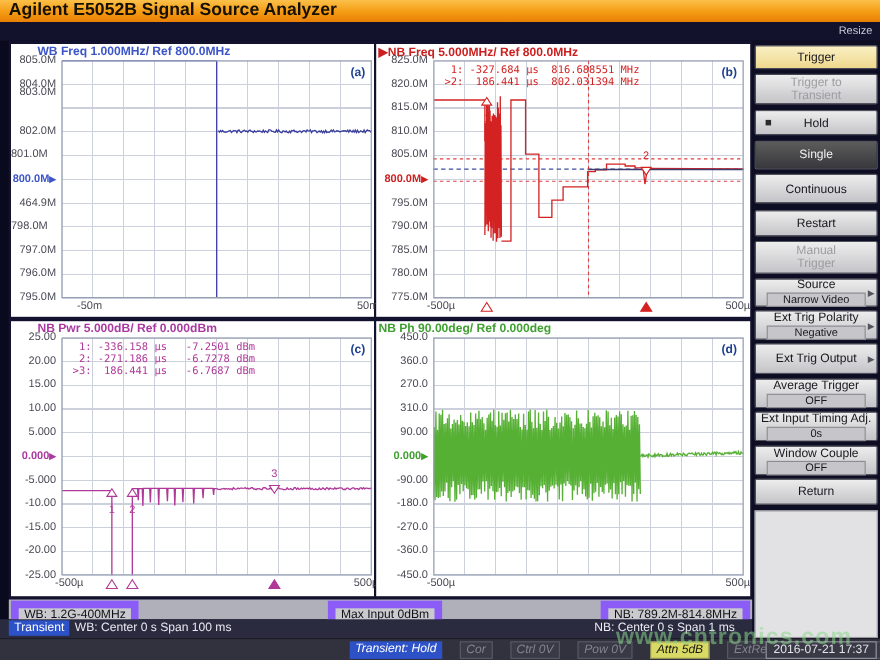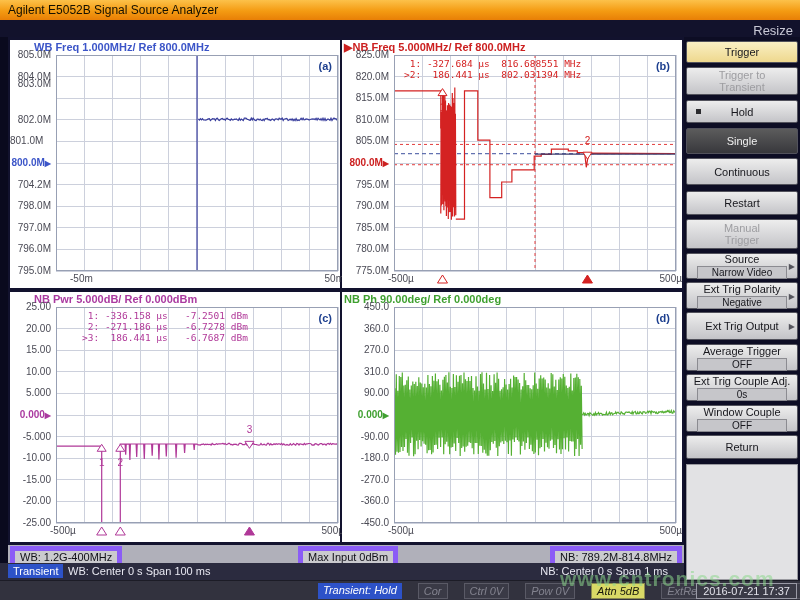--- a/index.html
+++ b/index.html
@@ -4,43 +4,43 @@
 <style>
   html,body{margin:0;padding:0;}
   body{width:800px;height:600px;overflow:hidden;background:#0a0a1e;
        font-family:"Liberation Sans",sans-serif;position:relative;}
   #screen{position:absolute;inset:0;width:800px;height:600px;}
 
   
   #titlebar{position:absolute;left:0;top:0;width:800px;height:20px;
     background:linear-gradient(#fbc144,#f executives09a10 60%,#e87f06);
     background:linear-gradient(#fcc14a,#f49b12 55%,#e87f06);
-    color:#151000;font-weight:normal;font-size:12px;line-height:20px;padding-left:8px;box-sizing:border-box;}
+    color:#151000;font-weight:bold;font-size:16px;line-height:20px;padding-left:8px;box-sizing:border-box;}
   #resizebar{position:absolute;left:0;top:20px;width:800px;height:17px;background:#12122c;}
-  #resize{position:absolute;right:7px;top:3px;font-size:13px;color:#c9c9d6;}
+  #resize{position:absolute;right:7px;top:3px;font-size:10px;color:#c9c9d6;}
 
   
   #main{position:absolute;left:8px;top:37px;width:676px;height:508px;background:#12122e;}
   .chart{position:absolute;background:#ffffff;}
   #chart-a{left:2px;top:3px;width:330px;height:248px;}
   #chart-b{left:334px;top:3px;width:340px;height:248px;}
   #chart-c{left:2px;top:255px;width:330px;height:250px;}
   #chart-d{left:334px;top:255px;width:340px;height:250px;}
   .ctitle{position:absolute;top:1px;font-size:11px;font-weight:bold;white-space:pre;}
   #chart-a .ctitle{left:24px;} #chart-b .ctitle{left:2px;}
   #chart-c .ctitle{left:24px;} #chart-d .ctitle{left:2px;}
   .tick{position:absolute;font-size:10px;color:#4a4a55;text-align:right;}
   .xtick{position:absolute;font-size:10px;color:#4a4a55;}
   .pletter{position:absolute;font-size:11px;font-weight:bold;color:#1d3f8f;text-align:right;}
   .readout{position:absolute;font-family:"DejaVu Sans Mono",monospace;font-size:9.5px;
            line-height:11px;white-space:pre;}
 
   
   #row1{position:absolute;left:8px;top:545px;width:676px;height:18px;background:#b0b0ba;}
-  .r1box{position:absolute;top:1px;height:13px;background:#cacace;border:5px solid #8b5cf6;
+  .r1box{position:absolute;top:1px;height:13px;background:#cacace;border:7px solid #8b5cf6;
          font-size:11px;line-height:13px;padding:0 5px;color:#101018;}
   #row2{position:absolute;left:0px;top:563px;width:684px;height:17px;background:#2b2b3f;color:#e8e8f2;font-size:11px;}
   #mode-transient{position:absolute;left:8px;top:1px;background:#2d52c8;color:#fff;
                   padding:0 5px;height:14px;line-height:14px;}
   #wb-sweep{position:absolute;left:68px;top:2px;}
   #nb-sweep{position:absolute;right:16px;top:2px;}
   #row3{position:absolute;left:0;top:580px;width:800px;height:20px;background:#32323e;border-top:1px solid #1c1c26;}
   #taskbar-items{position:absolute;left:318px;top:2px;display:flex;gap:16px;font-style:italic;}
   .titem{font-size:11px;line-height:12px;padding:1px 5px;white-space:nowrap;}
   .titem.active{background:#2d52c8;color:#ffffff;}
@@ -116,22 +116,22 @@
             <polyline points="142.4,63.8 143.4,65.1 144.4,63.7 145.4,64.8 146.4,63.6 147.4,64.9 148.4,65.0 149.4,65.2 150.4,65.0 151.4,64.4 152.4,63.9 153.4,63.6 154.4,65.5 155.4,64.6 156.4,63.7 157.4,63.9 158.4,63.8 159.4,65.5 160.4,63.5 161.4,63.2 162.4,64.8 163.3,65.5 164.3,64.5 165.3,63.8 166.3,63.4 167.3,64.5 168.3,64.2 169.3,65.2 170.3,63.6 171.3,63.3 172.3,64.5 173.3,64.5 174.3,65.4 175.3,63.9 176.3,64.8 177.3,64.9 178.3,64.1 179.3,64.3 180.3,64.0 181.3,64.7 182.3,65.3 183.3,63.4 184.3,65.3 185.3,64.1 186.3,64.8 187.3,65.5 188.3,63.1 189.3,63.1 190.3,63.4 191.3,64.5 192.3,64.5 193.3,65.2 194.3,65.3 195.3,63.1 196.3,64.9 197.2,63.2 198.2,64.5 199.2,65.4 200.2,65.6 201.2,64.1 202.2,64.2 203.2,64.9 204.2,64.1 205.2,65.3 206.2,65.6 207.2,64.2 208.2,65.6 209.2,63.6 210.2,63.9 211.2,63.3 212.2,64.7 213.2,64.4 214.2,65.4 215.2,64.9 216.2,64.0 217.2,64.4 218.2,65.5 219.2,64.1 220.2,63.9 221.2,64.0 222.2,64.9 223.2,63.1 224.2,63.9 225.2,64.2 226.2,63.1 227.2,65.5 228.2,64.0 229.2,64.0 230.2,63.5 231.1,63.8 232.1,65.5 233.1,65.0 234.1,64.1 235.1,65.1 236.1,63.8 237.1,65.7 238.1,64.3 239.1,65.6 240.1,63.6 241.1,65.6 242.1,65.0 243.1,65.5 244.1,64.6 245.1,63.3 246.1,64.7 247.1,63.1 248.1,64.8 249.1,64.6 250.1,63.9 251.1,64.1 252.1,64.3 253.1,65.0 254.1,64.5 255.1,64.2 256.1,63.9 257.1,64.1 258.1,63.9 259.1,64.7 260.1,63.3 261.1,65.1 262.1,63.2 263.1,64.3 264.1,65.0 265.0,63.6 266.0,65.2 267.0,63.2 268.0,65.4 269.0,63.4 270.0,65.5 271.0,64.8 272.0,64.0 273.0,64.5 274.0,65.3 275.0,63.2 276.0,65.5 277.0,64.0 278.0,63.1 279.0,63.8 280.0,63.7 281.0,65.0 282.0,63.6" fill="none" stroke="#3a3f9e" stroke-width="1.2"></polyline>
           </g>
           <rect x="0.5" y="0.5" width="281" height="215" fill="none" stroke="#98a0b4" stroke-width="1"></rect>
         </svg>
         <div class="tick" style="left: 0px; top: 9px; width: 41px;">805.0M</div>
         <div class="tick" style="left: 0px; top: 30.6px; width: 41px;">804.0M</div>
         <div class="tick" style="left: 0px; top: 38px; width: 41px;">803.0M</div>
         <div class="tick" style="left: 0px; top: 73.8px; width: 41px;">802.0M</div>
         <div class="tick" style="left: 0px; top: 95.4px; width: 20px;">801.0M</div>
         <div class="tick" style="left: 0px; top: 117px; width: 41px; color: rgb(60, 85, 200); font-weight: bold;">800.0M<span style="font-size: 8px;">▶</span></div>
-        <div class="tick" style="left: 0px; top: 138.6px; width: 41px;">704.2M</div>
-        <div class="tick" style="left: 0px; top: 160.2px; width: 41px;">798.0M</div>
+        <div class="tick" style="left: 0px; top: 138.6px; width: 41px;">464.9M</div>
+        <div class="tick" style="left: 0px; top: 160.2px; width: 28px;">798.0M</div>
         <div class="tick" style="left: 0px; top: 181.8px; width: 41px;">797.0M</div>
         <div class="tick" style="left: 0px; top: 203.4px; width: 41px;">796.0M</div>
         <div class="tick" style="left: 0px; top: 225px; width: 41px;">795.0M</div>
         <div class="xtick" style="left: 40px; top: 233px; margin-left: 20px;">-50m</div>
         <div class="xtick" style="left: 276px; top: 233px; width: 58px; text-align: right;">50m</div>
         <div class="pletter" style="left: 294px; top: 20px; width: 28px;">(a)</div>
       </div>
     <div class="chart" id="chart-b">
       <div class="ctitle" style="color: rgb(204, 32, 32);"><span>▶</span><span>NB Freq 5.000MHz/ Ref 800.0MHz</span></div>
     <svg width="282" height="232" style="position:absolute;left:52px;top:15px;overflow:visible;">
@@ -250,21 +250,21 @@
         <div class="tick" style="left: 0px; top: 95.4px; width: 41px;">5.000</div>
         <div class="tick" style="left: 0px; top: 117px; width: 41px; color: rgb(170, 58, 160); font-weight: bold;">0.000<span style="font-size: 8px;">▶</span></div>
         <div class="tick" style="left: 0px; top: 138.6px; width: 41px;">-5.000</div>
         <div class="tick" style="left: 0px; top: 160.2px; width: 41px;">-10.00</div>
         <div class="tick" style="left: 0px; top: 181.8px; width: 41px;">-15.00</div>
         <div class="tick" style="left: 0px; top: 203.4px; width: 41px;">-20.00</div>
         <div class="tick" style="left: 0px; top: 225px; width: 41px;">-25.00</div>
         <div class="xtick" style="left: 40px; top: 233px;">-500µ</div>
         <div class="xtick" style="left: 276px; top: 233px; width: 58px; text-align: right;">500µ</div>
         <div class="pletter" style="left: 294px; top: 20px; width: 28px;">(c)</div>
-        <div class="readout" style="left: 72px; top: 18px; color: rgb(176, 56, 152);"> 1: -336.158 µs   -7.2501 dBm
+        <div class="readout" style="left: 56px; top: 18px; color: rgb(176, 56, 152);"> 1: -336.158 µs   -7.2501 dBm
  2: -271.186 µs   -6.7278 dBm
 &gt;3:  186.441 µs   -6.7687 dBm</div>
       </div>
     <div class="chart" id="chart-d">
       <div class="ctitle" style="color: rgb(63, 160, 48);"><span>NB Ph 90.00deg/ Ref 0.000deg</span></div>
     <svg width="282" height="232" style="position:absolute;left:52px;top:15px;overflow:visible;">
           <line x1="0" y1="0" x2="0" y2="216" stroke="#ccd0dc" stroke-width="1" shape-rendering="crispEdges"></line>
           <line x1="0" y1="0" x2="282" y2="0" stroke="#ccd0dc" stroke-width="1" shape-rendering="crispEdges"></line>
           <line x1="28.2" y1="0" x2="28.2" y2="216" stroke="#ccd0dc" stroke-width="1" shape-rendering="crispEdges"></line>
           <line x1="0" y1="21.6" x2="282" y2="21.6" stroke="#ccd0dc" stroke-width="1" shape-rendering="crispEdges"></line>
@@ -379,21 +379,21 @@
         </div>
         <div class="skey" style="top: 275px; height: 28px;">
           <span>Ext Trig Output</span>
           <span class="arrow">▶</span>
         </div>
         <div class="skey" style="top: 307px; height: 27px;">
           <span>Average Trigger</span>
           <span class="sval">OFF</span>
         </div>
         <div class="skey" style="top: 337px; height: 27px;">
-          <span>Ext Trig Couple Adj.</span>
+          <span>Ext Input Timing Adj.</span>
           <span class="sval">0s</span>
         </div>
         <div class="skey" style="top: 368px; height: 27px;">
           <span>Window Couple</span>
           <span class="sval">OFF</span>
         </div>
         <div class="skey" style="top: 398px; height: 24px;">
           <span>Return</span>
         </div>
       </div>

